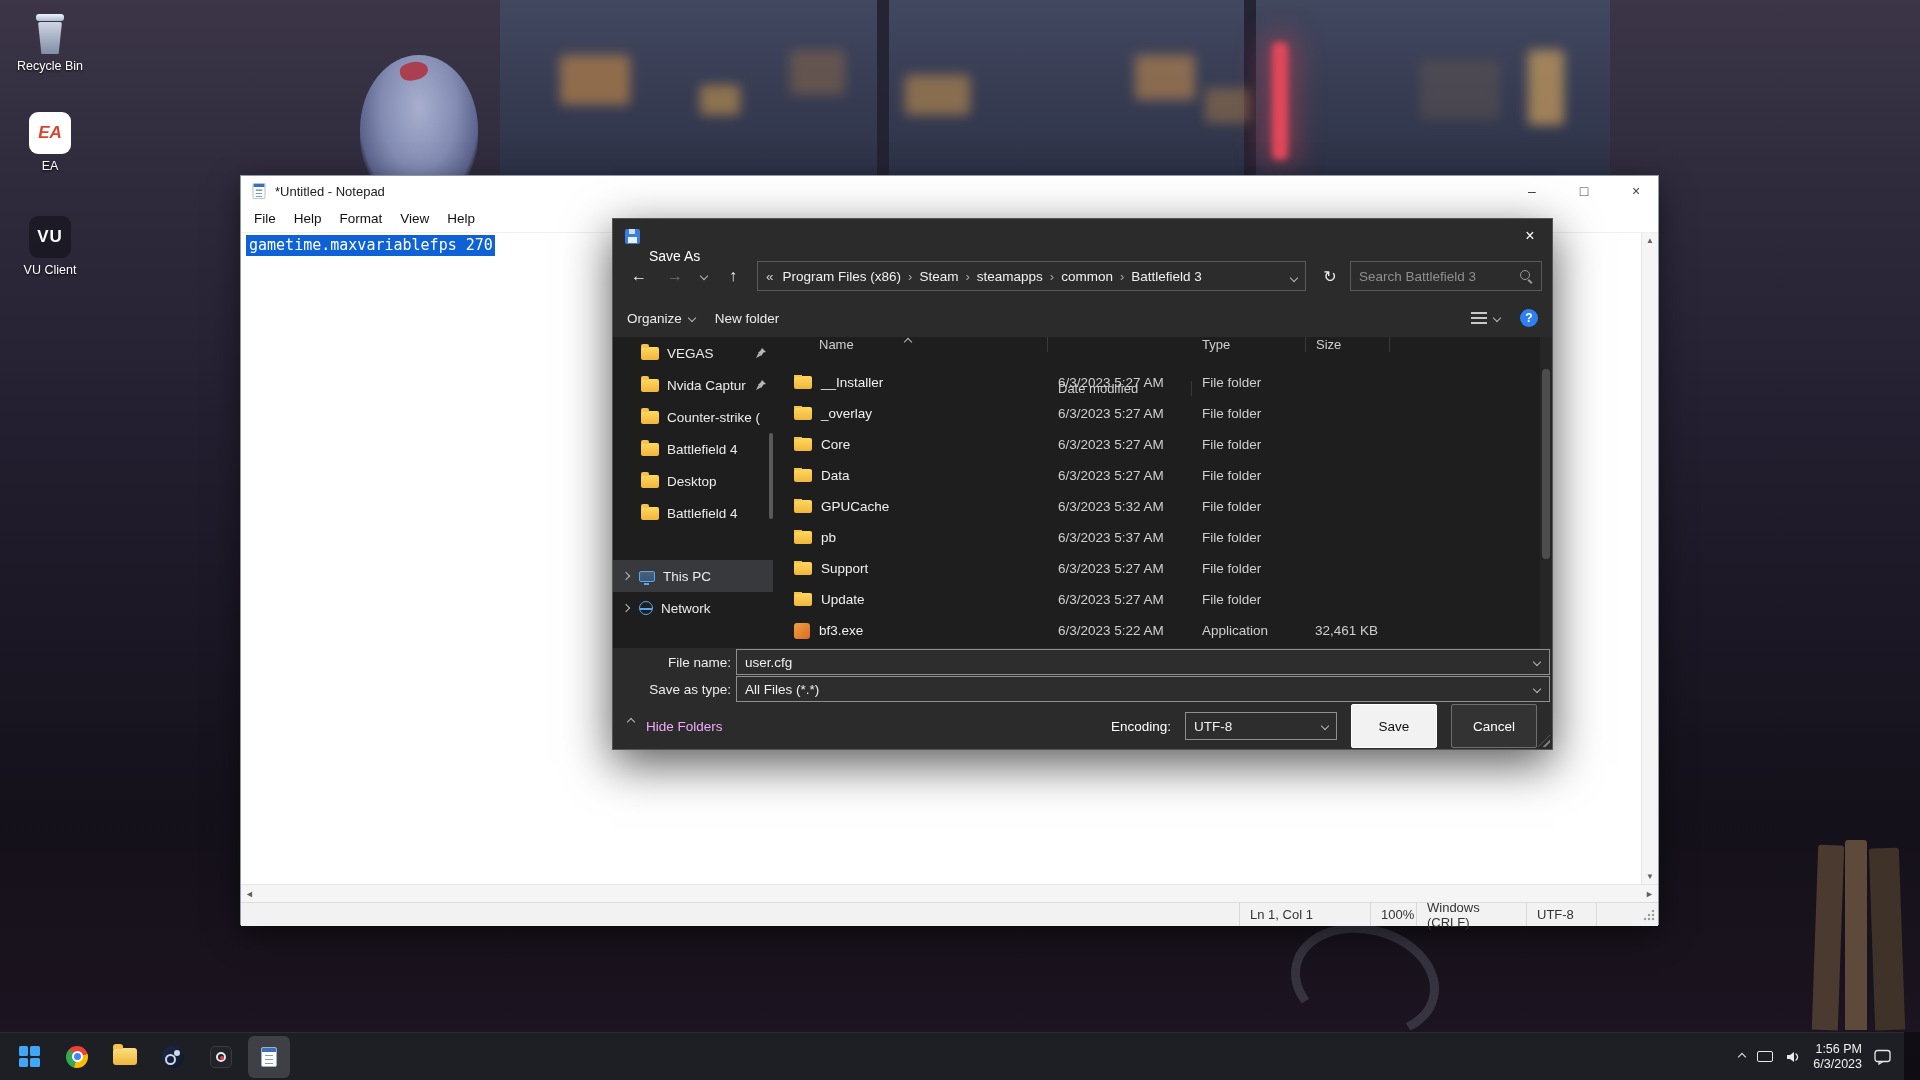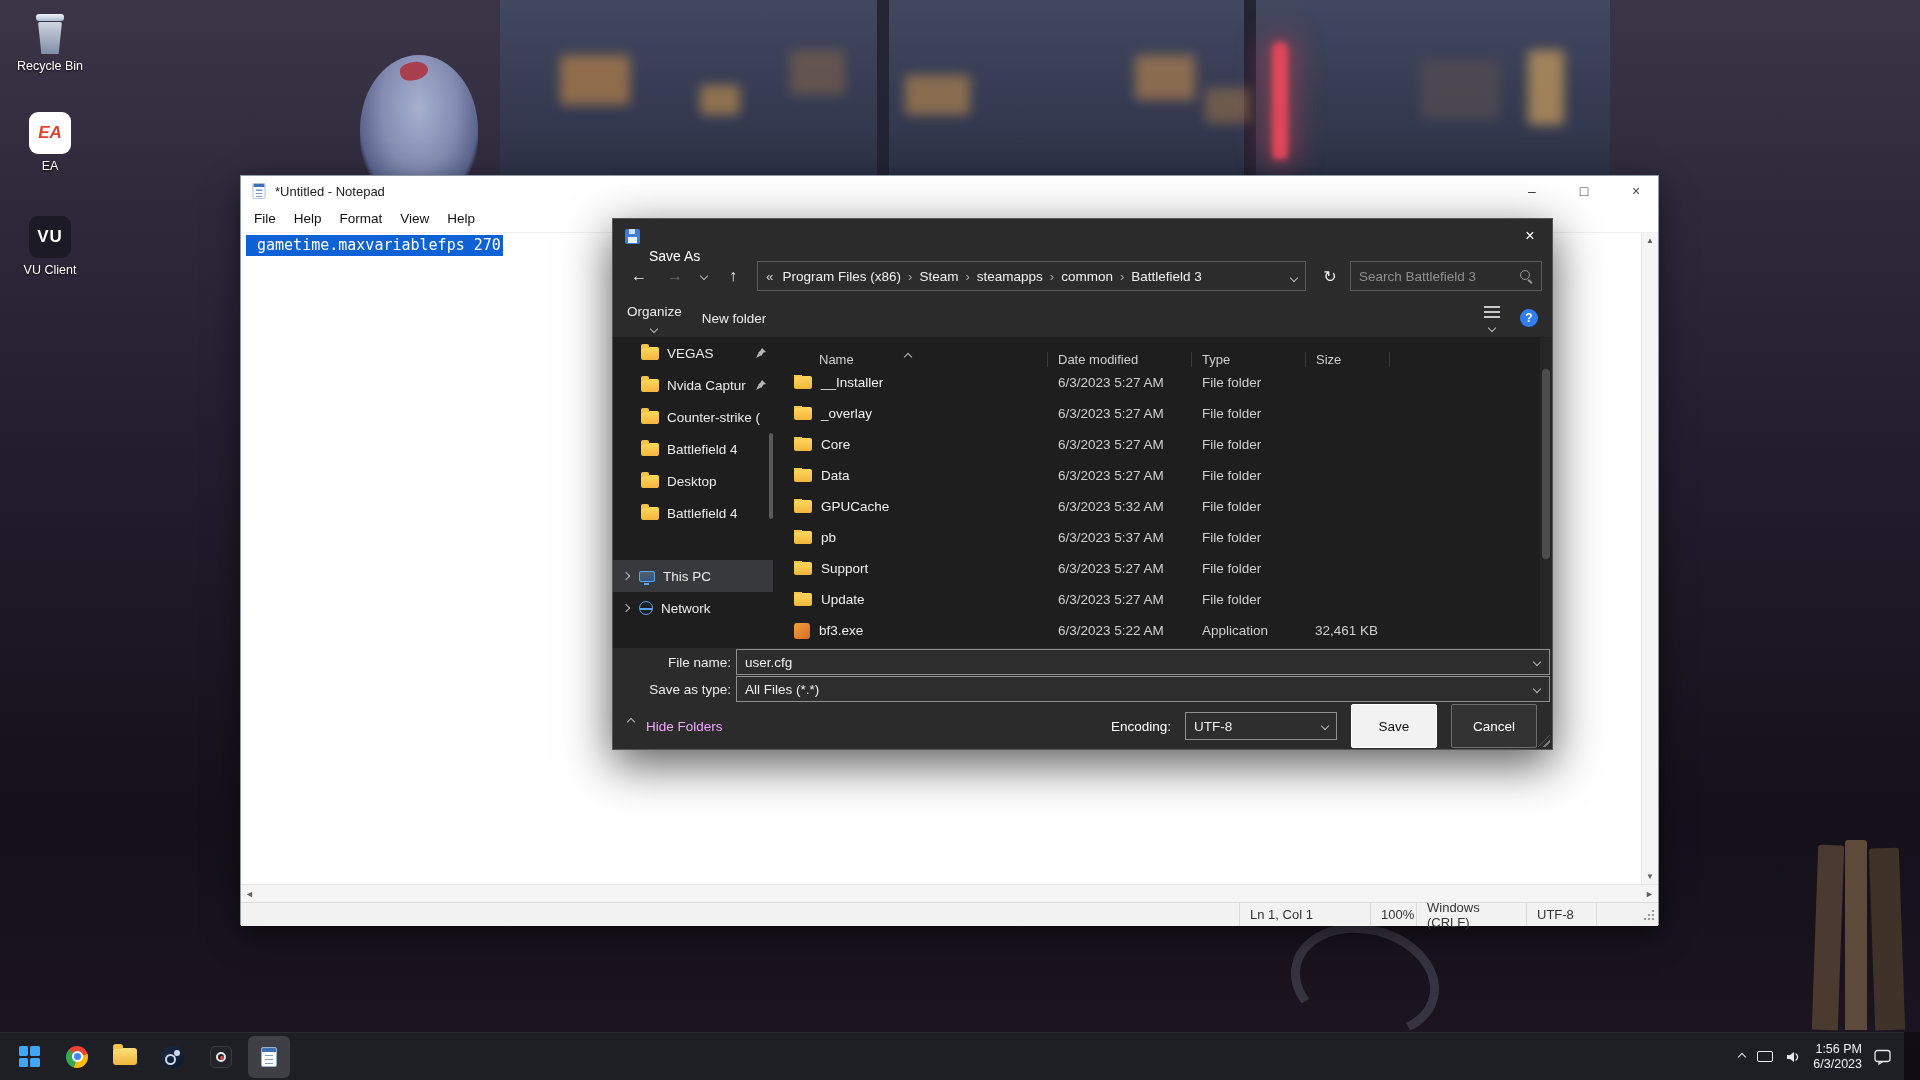--- a/index.html
+++ b/index.html
@@ -71,21 +71,21 @@
   
   .notepad { position:absolute; left:240px; top:175px; width:1419px; height:750px; background:#fff;
     border:1px solid #8f9aa5; box-shadow:0 10px 28px rgba(0,0,0,.5); z-index:10; }
   .np-titlebar { height:30px; display:flex; align-items:center; background:#fff; padding-left:10px; gap:8px; }
   .np-title { font-size:13px; color:#222; flex:1; }
   .np-ctl { width:44px; height:30px; display:flex; align-items:center; justify-content:center; font-size:14px; color:#444; cursor:default; }
   .np-menubar { height:26px; display:flex; align-items:center; background:#fff; font-size:13.5px; color:#111; padding-left:4px; }
   .np-menu { padding:0 9px; line-height:26px; }
   .np-body { position:relative; height:652px; background:#fff; border-top:1px solid #f0f0f0; }
   .np-textline { position:absolute; left:5px; top:3px; font-family:"DejaVu Sans Mono", monospace; font-size:15px; }
-  .np-sel { background:#0f62d6; color:#fff; padding:1px 2px 2px 11px; }
+  .np-sel { background:#0f62d6; color:#fff; padding:1px 2px 2px 3px; }
   .np-vscroll { position:absolute; right:0; top:0; bottom:0; width:17px; background:#f5f5f5; border-left:1px solid #e6e6e6;
     display:flex; flex-direction:column; justify-content:space-between; align-items:center; font-size:8px; color:#606060; padding:3px 0; }
   .np-hscroll { height:18px; background:#f5f5f5; border-top:1px solid #e6e6e6; display:flex; align-items:center;
     justify-content:space-between; font-size:9px; color:#606060; padding:0 4px; }
   .np-status { height:24px; background:#f2f2f2; border-top:1px solid #dcdcdc; display:flex; align-items:stretch; font-size:13px; color:#333; }
   .np-status .sp { flex:1; }
   .np-cell { border-left:1px solid #d9d9d9; padding:0 10px; display:flex; align-items:center; }
   .grip { position:absolute; right:3px; bottom:3px; width:12px; height:12px;
     background:
       radial-gradient(circle at 10px 2px, #9a9a9a 1.2px, transparent 1.6px),
@@ -106,33 +106,33 @@
   .nav-btn.disabled { color:#6e6e6e; }
   .crumbbar { flex:1; height:30px; background:#2c2c2c; border:1px solid #5a5a5a; display:flex; align-items:center; padding:0 8px; gap:2px; margin:0 4px; }
   .crumb { color:#f0f0f0; padding:0 5px; white-space:nowrap; }
   .crumb-sep { color:#a8a8a8; font-size:13px; }
   .crumb-ovf { color:#d0d0d0; padding-right:2px; }
   .crumb-end { margin-left:auto; }
   .searchbox { width:192px; height:30px; background:#2c2c2c; border:1px solid #5a5a5a; display:flex; align-items:center; padding:0 8px; gap:6px; }
   .searchbox input { flex:1; min-width:0; background:transparent; border:none; outline:none; color:#e8e8e8; font-size:13.5px; font-family:"Liberation Sans",sans-serif; }
   .searchbox input::placeholder { color:#8f8f8f; }
   .sd-cmdbar { height:38px; display:flex; align-items:center; gap:20px; padding:0 14px; }
-  .cmd-item { display:flex; align-items:center; gap:7px; color:#ececec;flex-direction:column; }
+  .cmd-item { display:flex; align-items:center; gap:7px; color:#ececec; }
   .cmd-spacer { flex:1; }
   .sd-body { position:absolute; left:0; top:118px; right:0; height:311px; display:flex; background:#1e1e1e; overflow:hidden; }
   .sd-sidebar { width:160px; position:relative; flex:0 0 160px; }
   .sb-item { height:32px; display:flex; align-items:center; gap:8px; padding-left:28px; padding-right:8px; color:#ececec; position:relative; white-space:nowrap; overflow:hidden; }
   .sb-item .pin { position:absolute; right:6px; top:10px; }
   .sb-sys { padding-left:10px; }
   .sb-sys .chev { margin-right:2px; }
   .sb-sel { background:#37393d; }
   .sb-gap { height:31px; }
   .sb-scroll { position:absolute; right:0; top:96px; width:4px; height:86px; background:#5a5a5a; border-radius:2px; }
   .sd-list { flex:1; position:relative; background:#1e1e1e; overflow:hidden; }
-  .list-head { height:30px; display:flex; align-items:flex-end; color:#d0d0d0; font-size:13px; position:relative; }
+  .list-head { height:30px; display:flex; align-items:flex-start; color:#d0d0d0; font-size:13px; position:relative; }
   .hc { display:flex; align-items:center; border-right:1px solid #3a3a3a; padding-left:10px; position:relative; }
   .hc-name { width:275px; padding-left:46px; }
   .hc-date { width:144px;margin-top:44px; }
   .hc-type { width:114px; }
   .hc-size { width:84px; }
   .sort-up { position:absolute; top:2px; left:132px; }
   .row { height:31px; display:flex; align-items:center; color:#f0f0f0; }
   .rc { overflow:hidden; white-space:nowrap; }
   .rc-name { width:275px; display:flex; align-items:center; gap:9px; padding-left:21px; }
   .rc-date { width:144px; padding-left:10px; color:#cfcfcf; }

